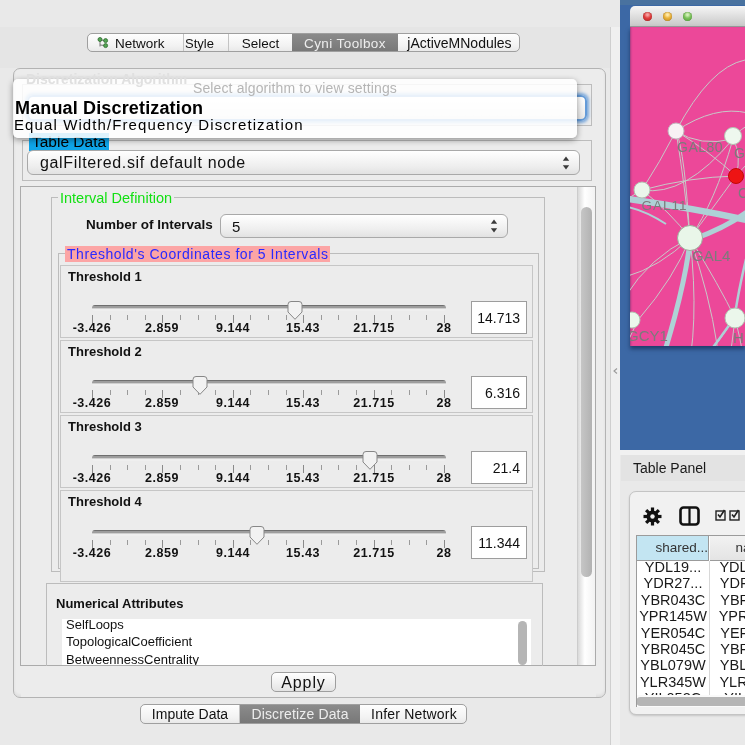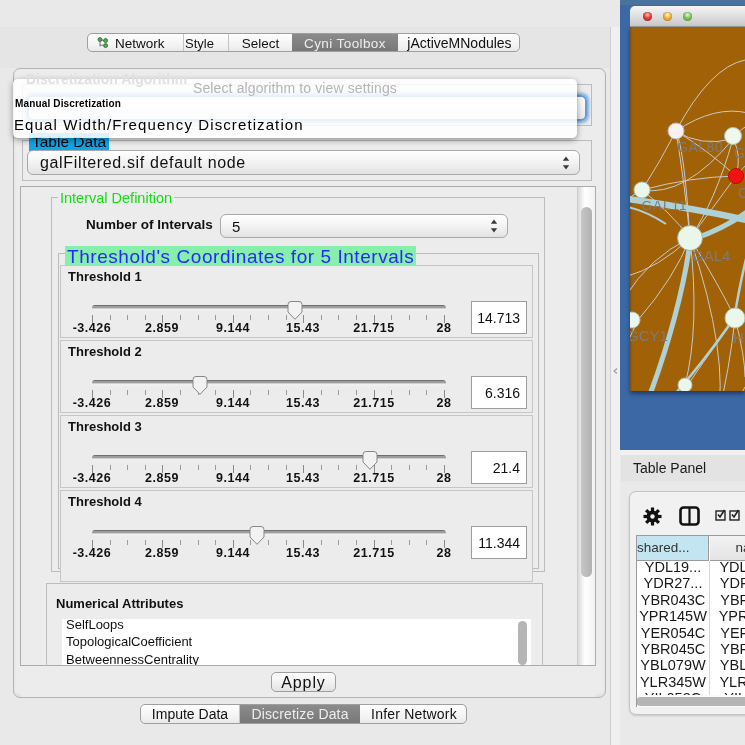--- a/index.html
+++ b/index.html
@@ -52,42 +52,42 @@
     <span class="abs" style="left:12px;top:3px;font-size:16px;letter-spacing:0.65px;">galFiltered.sif default node</span>
     <svg class="abs" width="8" height="14" viewBox="0 0 8 14" style="right:9px;top:5px;">
         <path d="M4 0.5 L7.2 4.8 L0.8 4.8 Z" fill="#3a3a3a"></path>
         <path d="M4 13.5 L7.2 9.2 L0.8 9.2 Z" fill="#3a3a3a"></path>
       </svg>
   </div>
 
   <div class="abs" id="popup" style="left:13px;top:79px;width:564px;height:59px;background:rgba(255,255,255,0.86);border-radius:5px;box-shadow:0 2px 6px rgba(0,0,0,0.4);"></div>
   <span class="abs" style="left:26px;top:71px;font-size:14px;font-weight:bold;color:#e0e0e0;z-index:5;">Discretization Algorithm</span>
   <span class="abs" style="left:193px;top:80px;font-size:14px;letter-spacing:0.12px;color:#b5b5b5;z-index:5;">Select algorithm to view settings</span>
-  <span class="abs" style="left:15px;top:98px;font-size:10px;font-weight:bold;letter-spacing:0.15px;color:#000;z-index:5;">Manual Discretization</span>
+  <span class="abs" style="left:15px;top:98px;font-size:18px;font-weight:bold;letter-spacing:0.15px;color:#000;z-index:5;">Manual Discretization</span>
   <span class="abs" style="left:14px;top:116px;font-size:15px;letter-spacing:1.1px;color:#000;z-index:5;">Equal Width/Frequency Discretization</span>
 
   <div class="abs" style="left:20px;top:186px;width:576px;height:480px;border:1px solid #ababab;background:#ececec;"></div>
 
   <div class="abs" style="left:577px;top:187px;width:18px;height:478px;background:linear-gradient(90deg,#d9d9d9,#ffffff 40%,#f2f2f2);border-left:1px solid #cccccc;"></div>
   <div class="abs" style="left:581px;top:207px;width:11px;height:370px;background:linear-gradient(90deg,#c6c6c6,#b2b2b2);border-radius:6px;"></div>
 
   <div class="abs" style="left:51px;top:197px;width:494px;height:375px;border:1px solid #bcbcbc;"></div>
   <span class="abs" style="left:58px;top:190px;font-size:14.5px;color:#12e012;background:#ececec;padding:0 2px;">Interval Definition</span>
 
   <span class="abs" style="left:86px;top:217px;font-size:13.5px;font-weight:bold;">Number of Intervals</span>
   <div class="abs combo" style="left:220px;top:214px;width:288px;height:24px;border:1px solid #a9a9a9;border-radius:6px;background:linear-gradient(#ffffff,#ededed 70%,#e2e2e2);">
     <span class="abs" style="left:11px;top:3px;font-size:15px;">5</span>
     <svg class="abs" width="8" height="14" viewBox="0 0 8 14" style="right:9px;top:4px;">
         <path d="M4 0.5 L7.2 4.8 L0.8 4.8 Z" fill="#3a3a3a"></path>
         <path d="M4 13.5 L7.2 9.2 L0.8 9.2 Z" fill="#3a3a3a"></path>
       </svg>
   </div>
 
   <div class="abs" style="left:58px;top:253px;width:481px;height:316px;border:1px solid #bcbcbc;"></div>
-  <span class="abs" style="left:65px;top:246px;font-size:19px;letter-spacing:0.55px;color:#2929ff;background:#86efac;padding:0 2px;">Threshold's Coordinates for 5 Intervals</span>
+  <span class="abs" style="left:65px;top:246px;font-size:14px;letter-spacing:0.55px;color:#2929ff;background:#fca5a5;padding:0 2px;">Threshold's Coordinates for 5 Intervals</span>
 
   <div class="trow" style="top:265px;height:73px;">
     <span class="ttl">Threshold 1</span>
     <div class="track"></div>
       <div class="ticks"></div>
       <div class="ticksM"></div>
     <span class="tlab" style="left:31px;">-3.426</span>
       <span class="tlab" style="left:101px;">2.859</span>
       <span class="tlab" style="left:172px;">9.144</span>
       <span class="tlab" style="left:242px;">15.43</span>
@@ -188,21 +188,21 @@
 
 <div class="abs" id="netwin" style="left:620px;top:0;width:125px;height:450px;background:#3c68a5;">
   <div class="abs" style="left:0;top:0;width:125px;height:5px;background:#49729f;"></div>
 
   <div class="abs" style="left:10px;top:6px;width:115px;height:21px;background:linear-gradient(#f6f6f6,#c8c8c8);border-top-left-radius:5px;border-bottom:1px solid #9a9a9a;">
     <span class="abs light" style="left:12.5px;top:6px;width:9px;height:9px;border-radius:50%;background:radial-gradient(circle at 50% 30%, #f5a0a0 10%, #e03e3e 45%, #b42222);box-shadow:inset 0 0 1px #801a1a;"></span>
     <span class="abs light" style="left:32.5px;top:6px;width:9px;height:9px;border-radius:50%;background:radial-gradient(circle at 50% 30%, #ffe9a8 10%, #eab33c 45%, #c08a1e);box-shadow:inset 0 0 1px #8a6210;"></span>
     <span class="abs light" style="left:52.5px;top:6px;width:9px;height:9px;border-radius:50%;background:radial-gradient(circle at 50% 30%, #d2f0b8 10%, #7cc25c 45%, #529f38);box-shadow:inset 0 0 1px #3a7a24;"></span>
   </div>
 
-  <div class="abs" id="canvas" style="left:10px;top:27px;width:115px;height:364px;background:#a16207;overflow:hidden;box-shadow:0 3px 4px rgba(10,25,60,0.55), inset 2px 0 2px -1px rgba(20,40,80,0.35);">
+  <div class="abs" id="canvas" style="left:10px;top:27px;width:115px;height:319px;background:#ec4899;overflow:hidden;box-shadow:0 3px 4px rgba(10,25,60,0.55), inset 2px 0 2px -1px rgba(20,40,80,0.35);">
     <svg width="115" height="393" viewBox="0 0 115 393" style="position:absolute;left:0;top:0;">
       <g fill="none" stroke="#c8c8c8" stroke-width="1">
         <path d="M46 104 Q80 40 115 33"></path>
         <path d="M46 104 Q55 125 60 215"></path>
         <path d="M46 104 Q70 120 103 112"></path>
         <path d="M46 104 Q80 125 106 149"></path>
         <path d="M46 104 Q30 135 12 163"></path>
         <path d="M12 163 Q60 150 106 149"></path>
         <path d="M12 163 Q55 170 103 112"></path>
         <path d="M12 163 Q40 185 60 211"></path>
@@ -292,21 +292,21 @@
   </svg>
   <svg class="abs" style="left:85px;top:17px;" width="26" height="12" viewBox="0 0 26 12">
     <rect x="1" y="2" width="9" height="9" fill="none" stroke="#222" stroke-width="1.4"></rect>
     <path d="M3 5.5 L5 8 L9.5 1" fill="none" stroke="#222" stroke-width="1.6"></path>
     <rect x="15" y="2" width="9" height="9" fill="none" stroke="#222" stroke-width="1.4"></rect>
     <path d="M17 5.5 L19 8 L23.5 1" fill="none" stroke="#222" stroke-width="1.6"></path>
   </svg>
 
   <div class="abs" style="left:6px;top:43px;width:124px;height:172px;background:#fff;border-left:1px solid #9b9b9b;border-top:1px solid #9b9b9b;overflow:hidden;">
 
-    <div class="abs" style="left:0;top:0;width:72px;height:25px;background:#c3e5f2;border-right:1px solid #9b9b9b;border-bottom:1px solid #9b9b9b;text-align:left;">
+    <div class="abs" style="left:0;top:0;width:72px;height:25px;background:#c3e5f2;border-right:1px solid #9b9b9b;border-bottom:1px solid #9b9b9b;text-align:right;">
       <span style="font-size:13.5px;line-height:24px;color:#333;">shared...</span>
     </div>
     <div class="abs" style="left:73px;top:0;width:85px;height:25px;background:linear-gradient(#f2f2f2,#e4e4e4);border-bottom:1px solid #9b9b9b;text-align:center;">
       <span style="font-size:13.5px;line-height:24px;color:#333;">name</span>
     </div>
 
     <div class="abs" style="left:0;top:25px;width:158px;height:134px;overflow:hidden;">
       <div class="abs" style="left:0;top:-2px;width:72px;text-align:center;font-size:14.5px;line-height:16.4px;color:#1a1a1a;">
         <div>YDL19...</div>
           <div>YDR27...</div>

